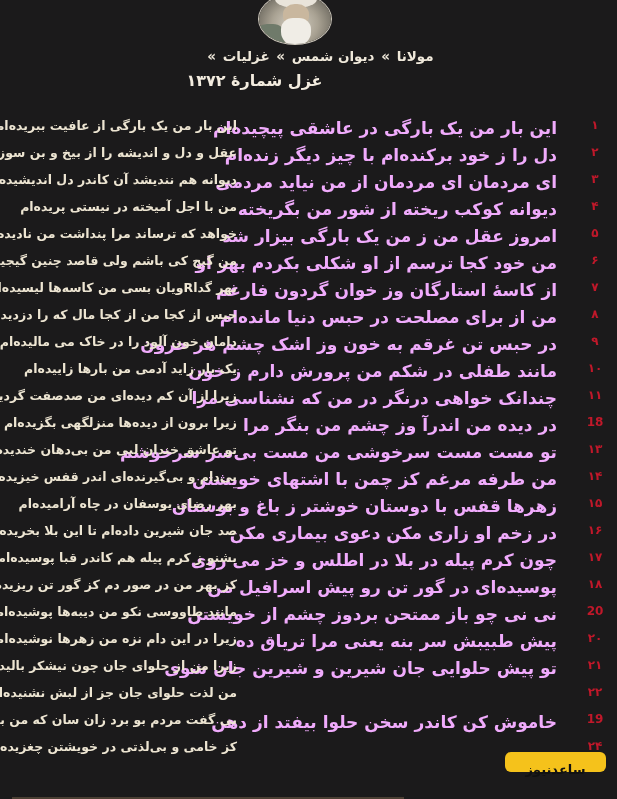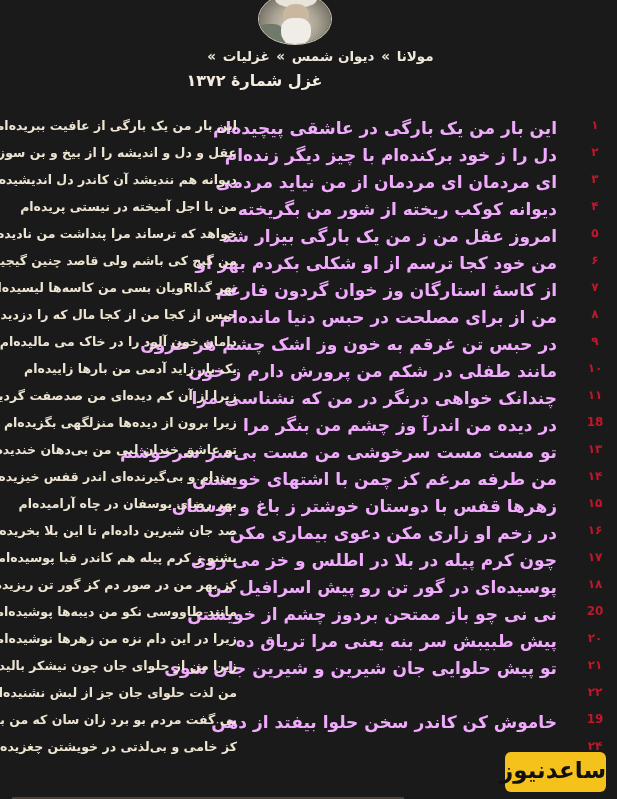--- a/index.html
+++ b/index.html
@@ -115,26 +115,26 @@
     font-size: 12.5px;
     font-weight: bold;
     white-space: nowrap;
     color: #ede5d2;
   }
   .watermark {
     position: absolute;
     left: 505px;
     top: 752px;
     width: 101px;
-    height: 40px;
+    height: 20px;
     border-radius: 6px;
     background: #f5c21b;
     color: #111;
     font-weight: bold;
-    font-size: 23px;
+    font-size: 13px;
     text-align: center;
     line-height: 36px;
     direction: rtl;
   }
   .bottom-bar {
     position: absolute;
     left: 12px;
     top: 797px;
     width: 392px;
     height: 2px;

